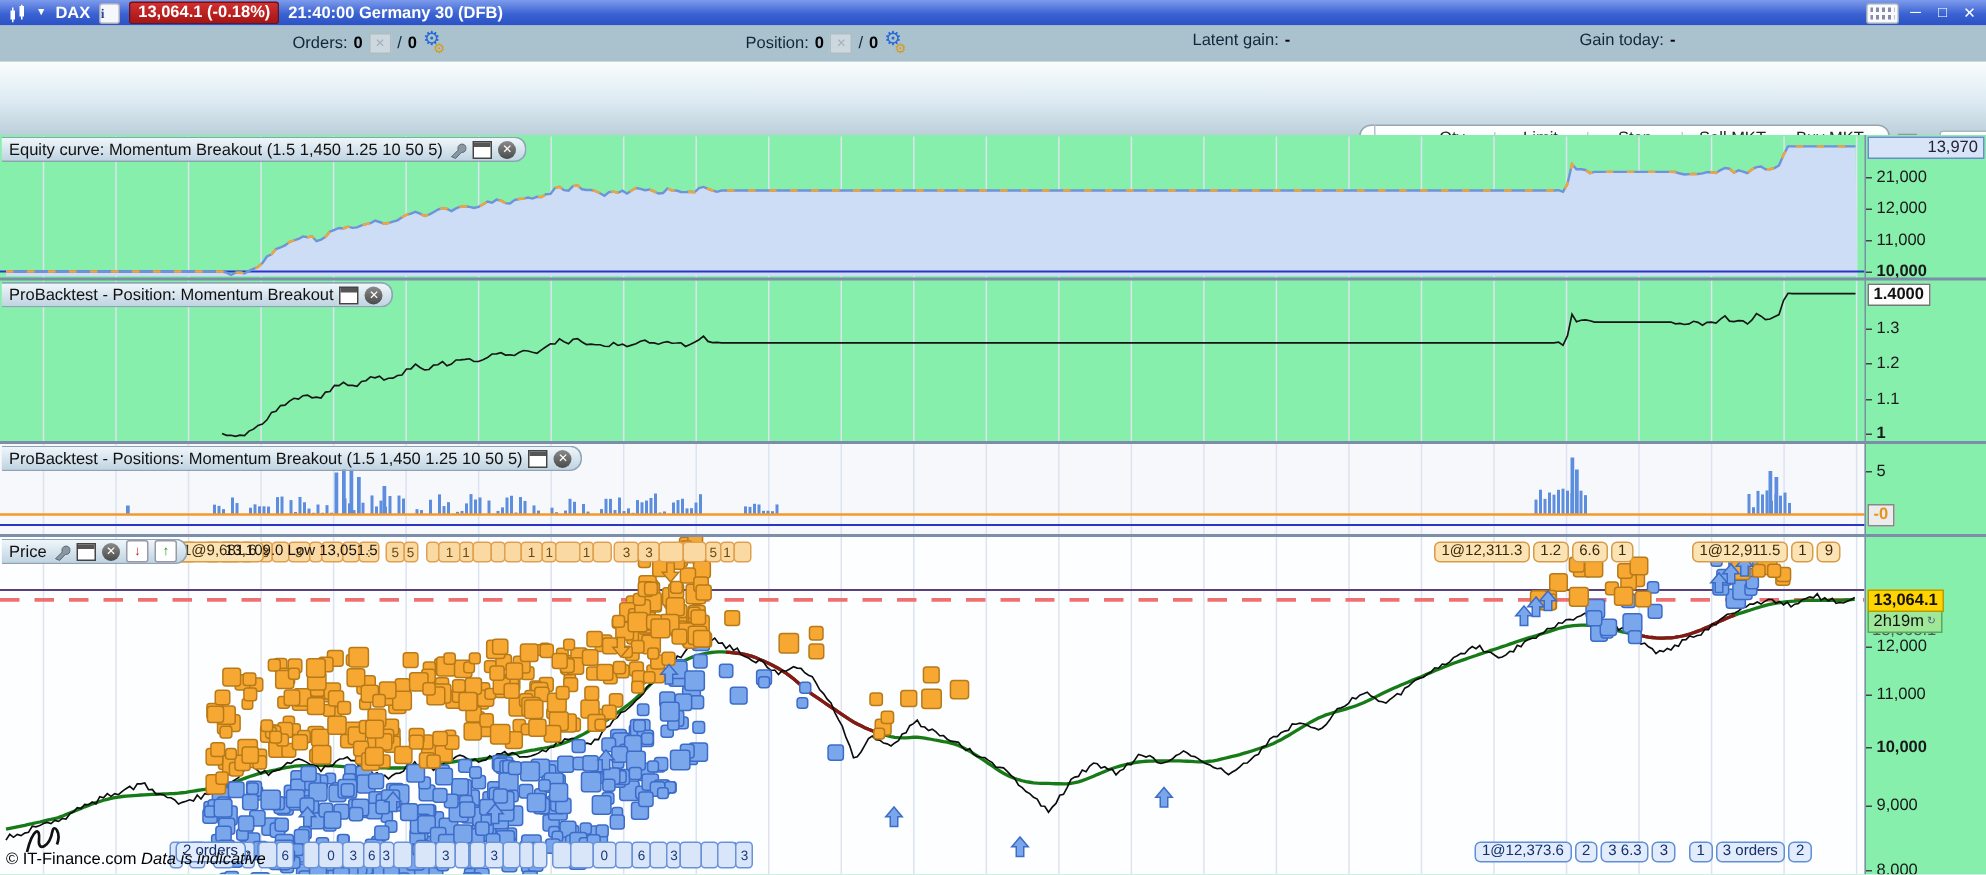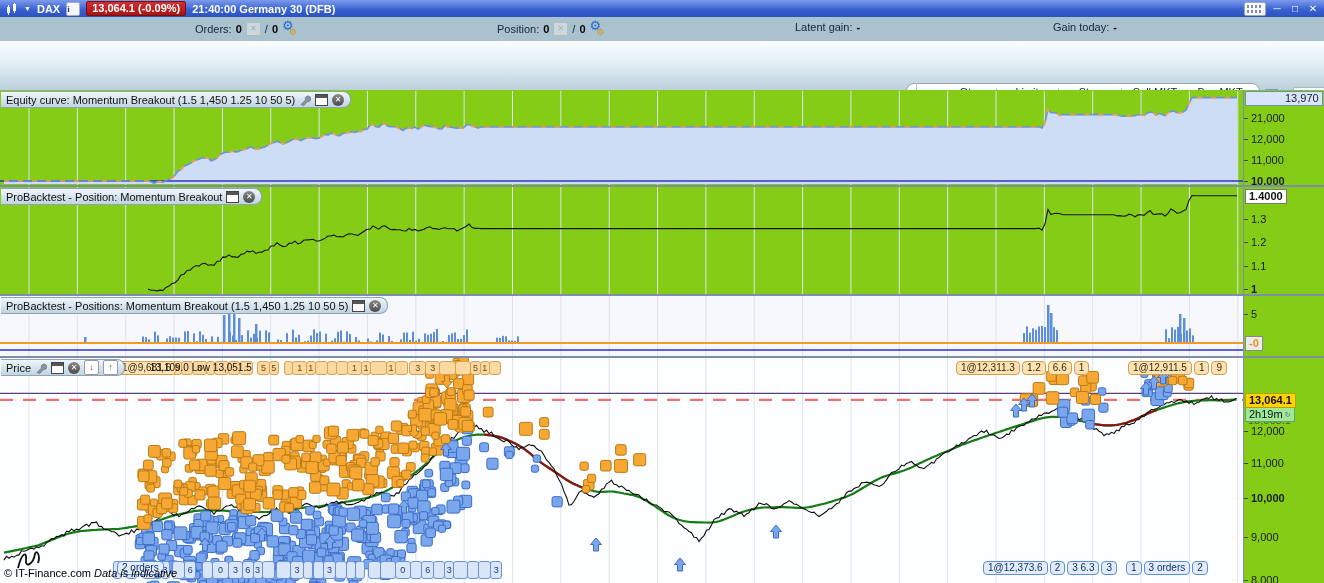--- a/index.html
+++ b/index.html
@@ -59,21 +59,21 @@
   #buybtn{left:1191px;background:linear-gradient(#4ed45a,#16a325);}
   .slrow{position:absolute;display:flex;align-items:center;gap:4px;}
   .cbx{width:11px;height:11px;background:#fff;border:1px solid #8a9aa8;}
   .slinput{width:32px;height:15px;border:1px solid #aab8c2;border-radius:2px;background:#fff;color:#9aa;
            text-align:center;line-height:15px;}
   .wrenchbtn{position:absolute;left:921px;top:60px;width:18px;height:19px;border:1px solid #97a5b2;border-radius:3px;
              background:linear-gradient(#fff,#dde8ee);display:flex;align-items:center;justify-content:center;}
   #tp-tab{position:absolute;left:906px;top:42px;width:10px;height:46px;border-right:1px solid #b5c0ca;
           display:flex;align-items:center;justify-content:center;font-size:7px;color:#333;}
   
-  #chartzone{left:0;top:90px;width:1324px;height:493px;background:#84cc16;}
+  #chartzone{left:0;top:90px;width:1324px;height:493px;background:#86efac;}
   #cv{position:absolute;left:0;top:0;}
   .hsep{position:absolute;left:0;width:1324px;height:2px;background:#7c8ea8;z-index:6;}
   #vsep{position:absolute;left:1243px;top:0;width:1px;height:493px;background:#7c8ea8;z-index:6;}
   .hdr-tab{position:absolute;display:inline-flex;align-items:center;gap:4px;height:15px;padding:0 6px 0 5px;
            background:linear-gradient(#eff6fa,#c0d4e2);border:1px solid #8fa3b5;border-left:none;
            border-radius:0 8px 8px 0;font-size:11px;color:#111;z-index:7;white-space:nowrap;}
   .icon-win{width:11px;height:10px;background:#fff;border:1px solid #444;position:relative;display:inline-block;}
   .icon-win:before{content:"";position:absolute;top:0;left:0;right:0;height:3px;background:#555;}
   .icon-close{width:12px;height:12px;border-radius:50%;background:linear-gradient(#8a8a8a,#4a4a4a);color:#fff;
               font-size:8px;line-height:12px;text-align:center;display:inline-block;}
@@ -114,21 +114,21 @@
       <svg width="16" height="12">
           <rect x="1" y="4" width="3" height="6" fill="#fff"></rect>
           <rect x="2" y="2" width="1" height="10" fill="#fff"></rect>
           <rect x="7" y="1" width="3" height="7" fill="#fff"></rect>
           <rect x="8" y="0" width="1" height="10" fill="#fff"></rect>
         </svg>
       <span style="font-size:7px;margin-left:2px;">▼</span>
     </span>
     <span class="tb-item">DAX</span>
     <span class="tb-item infochip">i</span>
-    <span class="tb-item badge">13,064.1 (-0.09%)</span>
+    <span class="tb-item badge">13,064.1 (-0.18%)</span>
     <span class="tb-item">21:40:00 Germany 30 (DFB)</span>
     <span style="margin-left:auto;display:inline-flex;align-items:center;gap:4px;margin-right:4px;">
       <span class="kbico"></span>
       <span class="winbtn">─</span>
       <span class="winbtn">□</span>
       <span class="winbtn">✕</span>
     </span>
   </div>
 
   <div id="statusrow" class="abs">

